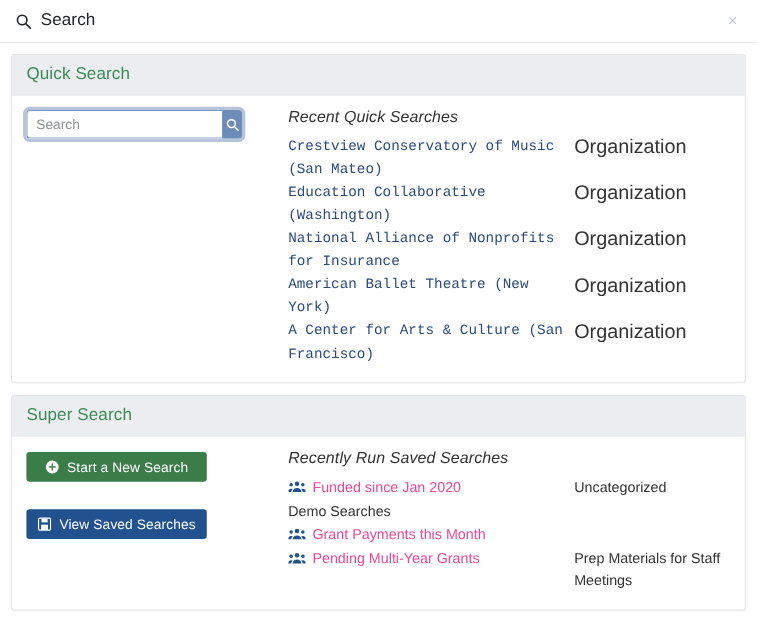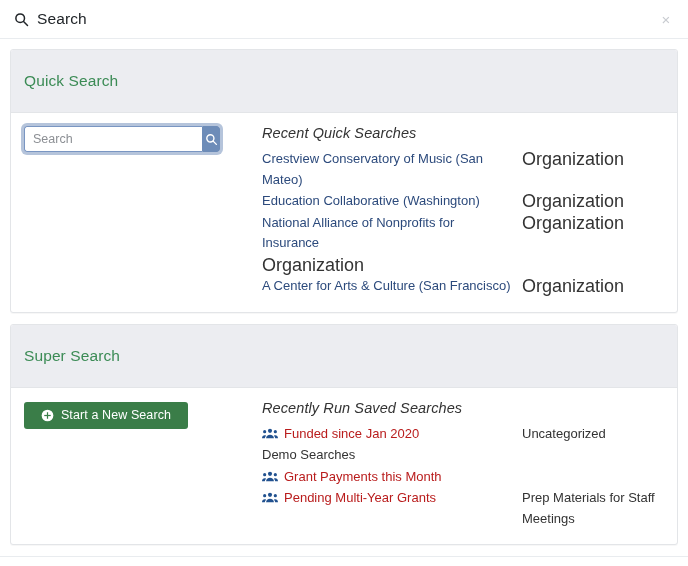--- a/index.html
+++ b/index.html
@@ -65,21 +65,21 @@
   .panel {
     border: 1px solid #e3e5e8;
     border-radius: 3px;
     background: #ffffff;
     box-shadow: 0 1px 1px rgba(0,0,0,.035);
     margin-bottom: 11px;
   }
   .panel-heading {
     background: #ecedf1;
     border-bottom: 1px solid #e3e5e8;
-    padding: 22px 13px;
+    padding: 9px 13px;
     border-radius: 2px 2px 0 0;
   }
   .panel-title {
     margin: 0;
     font-size: 15.5px;
     color: #3b8b55;
     font-weight: 400;
     letter-spacing: .1px;
   }
   .panel-body {
@@ -165,20 +165,21 @@
   .rec-row {
     display: flex;
     align-items: flex-start;
     margin-bottom: 1px;
   }
   .rec-row .rec-link-cell {
     flex: 0 0 260px;
     max-width: 260px;
     padding-right: 8px;
     box-sizing: border-box;
+    font-family: Liberation Mono, monospace;
   }
   .rec-link {
     color: #2c4a7c;
     font-size: 13px;
     line-height: 20.5px;
     text-decoration: none;
     cursor: pointer;
     display: inline;
   }
   .rec-type {
@@ -198,21 +199,21 @@
     align-items: flex-start;
     gap: 6px;
   }
   .users-icon {
     flex: 0 0 auto;
     color: #21518f;
     margin-top: 4px;
   }
   .users-icon svg { display: block; }
   .saved-link {
-    color: #b91c1c;
+    color: #ec4899;
     font-size: 13px;
     line-height: 20.5px;
     text-decoration: none;
     cursor: pointer;
   }
   .saved-cat {
     font-size: 13px;
     line-height: 20.5px;
     color: #333333;
     flex: 1 1 auto;
@@ -291,20 +292,23 @@
         </div>
 
         <div class="rec-row">
           <div class="rec-link-cell">
             <a class="rec-link">National Alliance of Nonprofits for Insurance</a>
           </div>
           <div class="rec-type">Organization</div>
         </div>
 
         <div class="rec-row">
+          <div class="rec-link-cell">
+            <a class="rec-link">American Ballet Theatre (New York)</a>
+          </div>
           <div class="rec-type">Organization</div>
         </div>
 
         <div class="rec-row">
           <div class="rec-link-cell">
             <a class="rec-link">A Center for Arts &amp; Culture (San Francisco)</a>
           </div>
           <div class="rec-type">Organization</div>
         </div>
 
@@ -324,20 +328,30 @@
             <span>
               <svg viewBox="0 0 16 16" width="13" height="13" fill="currentColor">
                 <circle cx="8" cy="8" r="7.2"></circle>
                 <rect x="7.25" y="4" width="1.5" height="8" fill="#3a7d48"></rect>
                 <rect x="4" y="7.25" width="8" height="1.5" fill="#3a7d48"></rect>
               </svg>
             </span>
             <span>Start a New Search</span>
           </button>
 
+          <button class="btn-action btn-blue">
+            <span>
+              <svg viewBox="0 0 16 16" width="13" height="13" fill="none" stroke="currentColor" stroke-width="1.3">
+                <rect x="1.3" y="1.3" width="13.4" height="13.4" rx="1.4"></rect>
+                <rect x="4.6" y="1.8" width="6.8" height="4.2" fill="currentColor" stroke="none"></rect>
+                <rect x="4.2" y="8.6" width="7.6" height="5.8" fill="currentColor" stroke="none"></rect>
+              </svg>
+            </span>
+            <span>View Saved Searches</span>
+          </button>
         </div>
       </div>
 
       <div class="right-col">
         <div class="list-heading">Recently Run Saved Searches</div>
 
         <div class="saved-row">
           <div class="saved-link-cell">
             <span class="users-icon">
               <svg viewBox="0 0 18 12" width="16" height="11" fill="currentColor">

